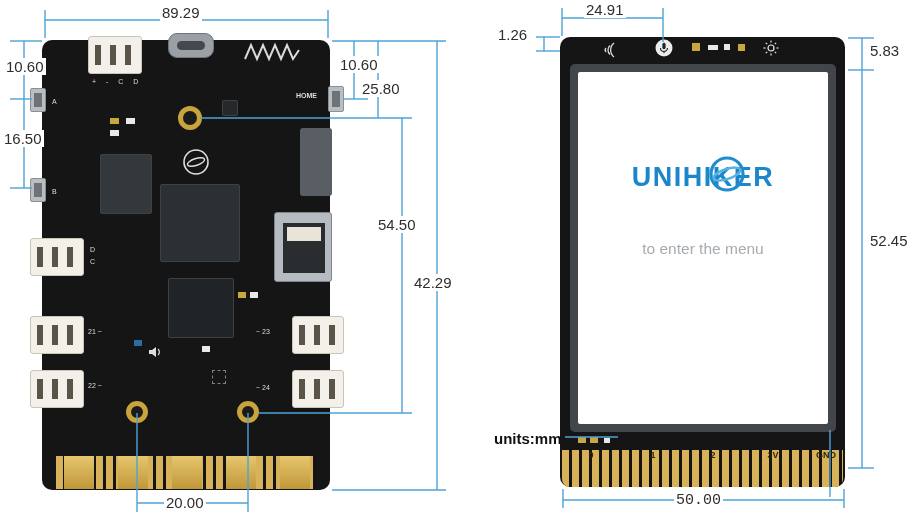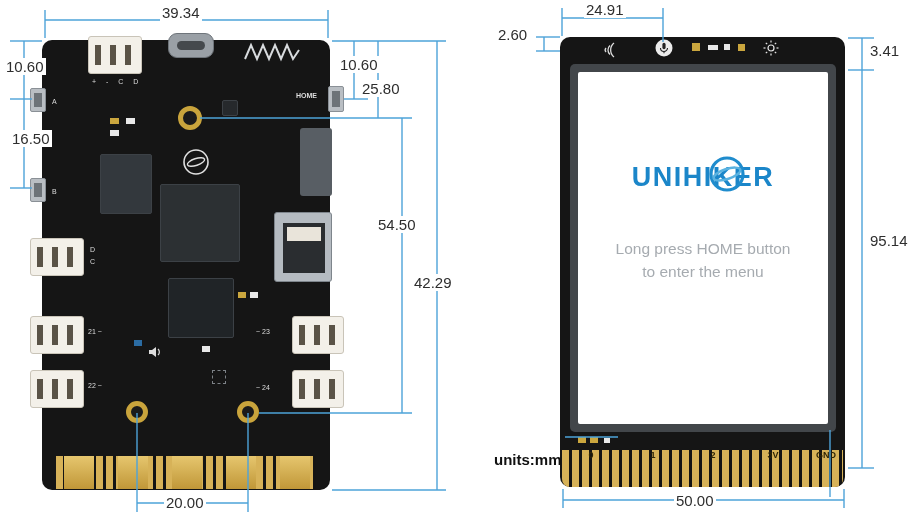--- a/index.html
+++ b/index.html
@@ -179,21 +179,20 @@
     <div class="bezel" style="left:10px;top:27px;width:266px;height:368px;">
       <div class="screen">
         <div class="logo-wrap">
           <svg width="48" height="48" viewBox="0 0 48 48" fill="none">
               <circle cx="24" cy="24" r="16" stroke="#1f8ccd" stroke-width="3.2"></circle>
               <ellipse cx="24" cy="24" rx="14" ry="5" transform="rotate(-18 24 24)" stroke="#5ab2e0" stroke-width="2.4"></ellipse>
             </svg>
         </div>
         <div class="brand">UNIHIKER</div>
         <div class="msg">
-          <div>Long press HOME button</div>
           <div>to enter the menu</div>
         </div>
       </div>
     </div>
 
     <div class="smd" style="left:18px;top:400px;width:8px;height:6px;background:#caa63e;"></div>
     <div class="smd" style="left:30px;top:400px;width:8px;height:6px;background:#caa63e;"></div>
     <div class="smd" style="left:44px;top:401px;width:6px;height:5px;background:#e8e8e8;"></div>
 
     <div class="teeth" style="left:2px;top:413px;width:281px;height:37px;border-radius:0 0 8px 8px;">
@@ -250,28 +249,28 @@
       <line x1="862" y1="70" x2="862" y2="468"></line>
         <line x1="848" y1="468" x2="874" y2="468"></line>
       <line x1="563" y1="489" x2="563" y2="508"></line>
         <line x1="844" y1="489" x2="844" y2="508"></line>
         <line x1="563" y1="500" x2="844" y2="500"></line>
       <line x1="830" y1="430" x2="830" y2="497"></line>
         <line x1="565" y1="437" x2="618" y2="437"></line>
     </g>
   </svg>
 
-  <div class="dim" style="left:160px;top:4px;">39.34</div>
+  <div class="dim" style="left:160px;top:4px;">89.29</div>
   <div class="dim" style="left:4px;top:58px;">10.60</div>
-  <div class="dim" style="left:10px;top:130px;">16.50</div>
+  <div class="dim" style="left:2px;top:130px;">16.50</div>
   <div class="dim" style="left:338px;top:56px;">10.60</div>
   <div class="dim" style="left:360px;top:80px;">25.80</div>
   <div class="dim" style="left:376px;top:216px;">54.50</div>
   <div class="dim" style="left:412px;top:274px;">42.29</div>
   <div class="dim" style="left:164px;top:494px;">20.00</div>
   <div class="dim" style="left:584px;top:1px;">24.91</div>
-  <div class="dim" style="left:496px;top:26px;">2.60</div>
-  <div class="dim" style="left:868px;top:42px;">3.41</div>
-  <div class="dim" style="left:868px;top:232px;">95.14</div>
-  <div class="dim" style="left:674px;top:492px;">50.00</div>
-  <div class="units" style="left:494px;top:430px;margin-top:21px;">units:mm</div>
+  <div class="dim" style="left:496px;top:26px;">1.26</div>
+  <div class="dim" style="left:868px;top:42px;">5.83</div>
+  <div class="dim" style="left:868px;top:232px;">52.45</div>
+  <div class="dim" style="left:674px;top:492px;font-family:Liberation Mono, monospace;">50.00</div>
+  <div class="units" style="left:494px;top:430px;">units:mm</div>
 
 </div>
 
 </body></html>

